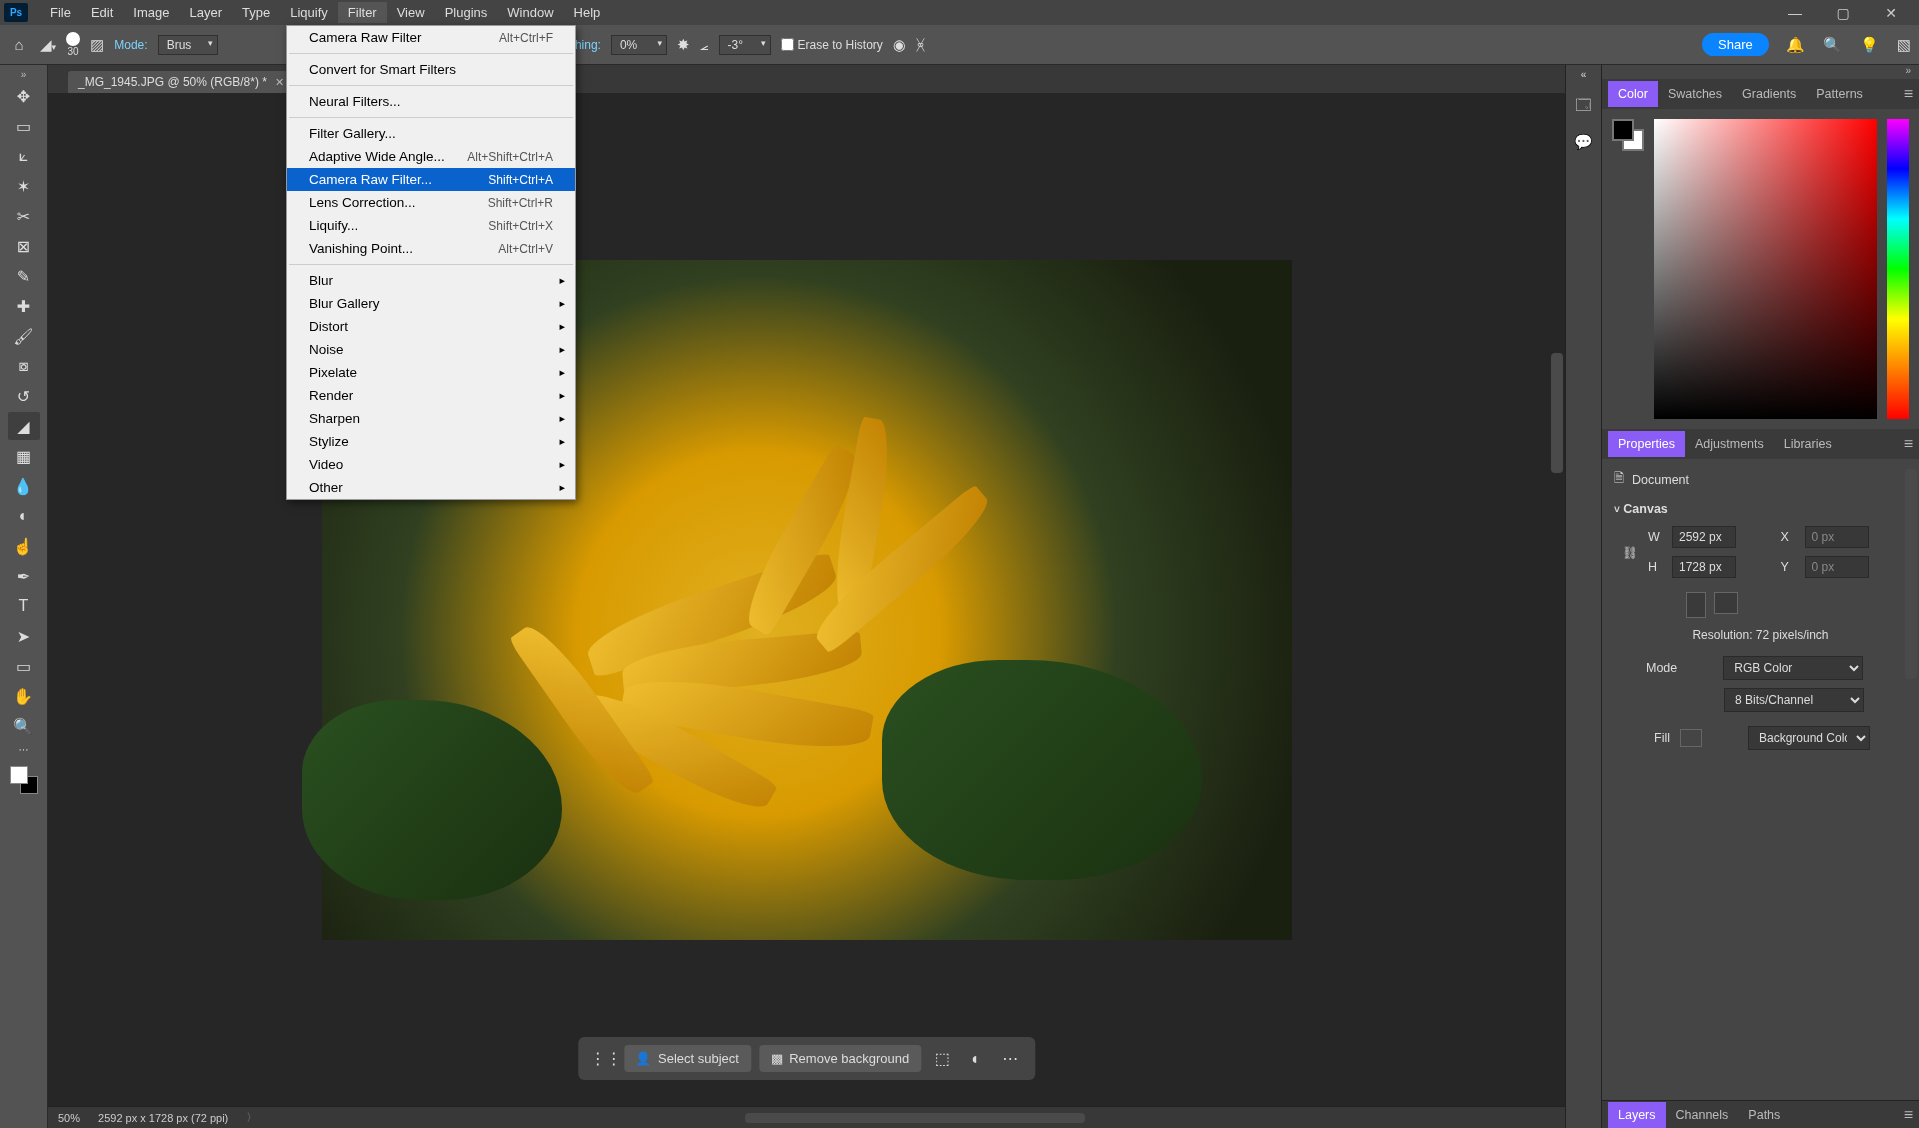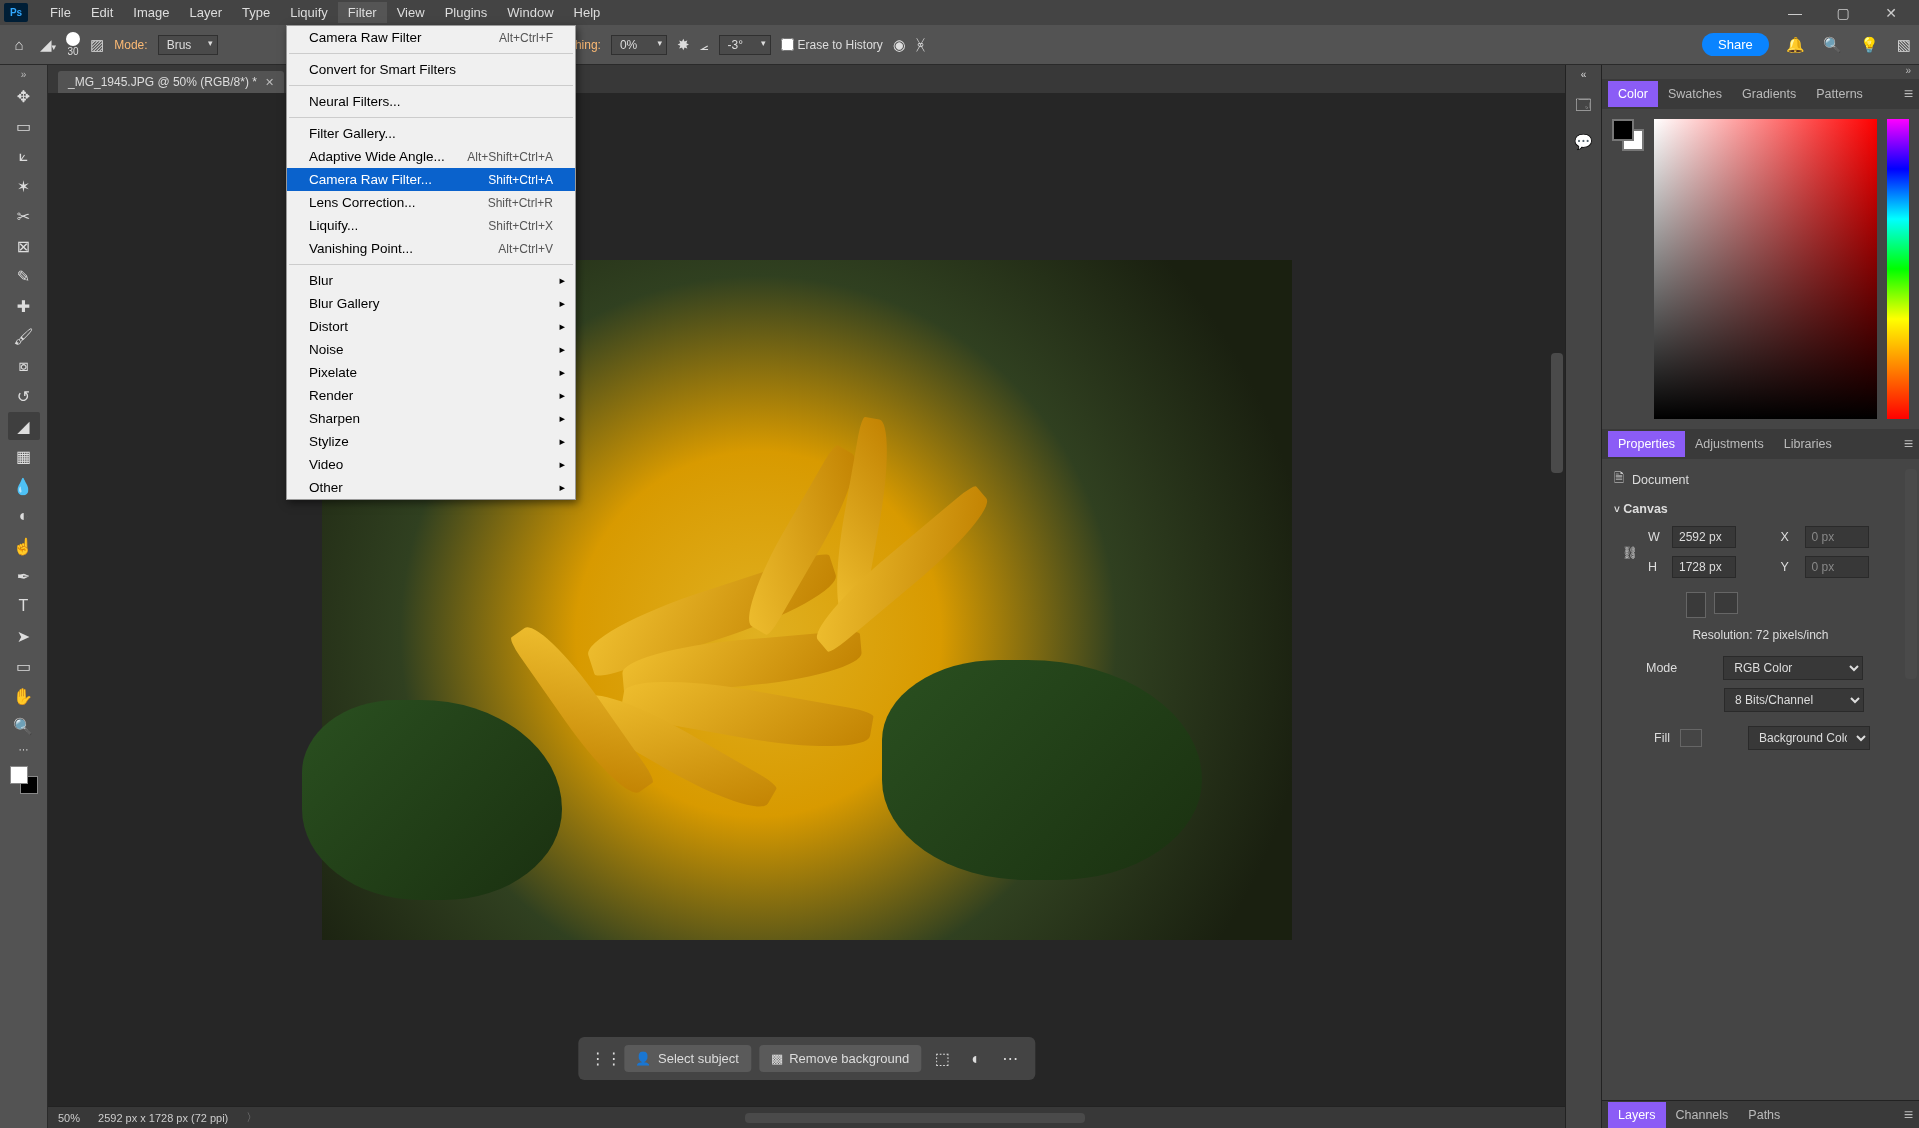--- a/index.html
+++ b/index.html
@@ -9,37 +9,37 @@
 .menubar .mitem { padding: 3px 10px; font-size: 13px; color: #ddd; cursor: pointer; }
 .menubar .mitem.active { background: #555; }
 .menubar .spacer { flex: 1; }
 .winbtn { width: 48px; text-align: center; font-size: 14px; color: #ccc; padding: 4px 0; }
 .optbar { height: 40px; background: #535353; display: flex; align-items: center; padding: 0 8px; gap: 10px; border-bottom: 1px solid #2a2a2a; }
 .optbar .home { width: 22px; height: 20px; display: flex; align-items: center; justify-content: center; }
 .optbar .icon { color: #ddd; font-size: 15px; }
 .optbar .brush { display: flex; flex-direction: column; align-items: center; }
 .optbar .brush-dot { width: 14px; height: 14px; background: #fff; border-radius: 50%; }
 .optbar .brush-size { font-size: 10px; }
-.optbar .lbl { font-size: 12px; color: #fdba74; }
+.optbar .lbl { font-size: 12px; color: #7dd3fc; }
 .optbar .drop { background: #4a4a4a; border: 1px solid #303030; padding: 2px 20px 2px 8px; font-size: 12px; position: relative; }
 .optbar .drop::after { content: "▾"; position: absolute; right: 4px; font-size: 9px; }
 .optbar .check { display: flex; align-items: center; gap: 4px; font-size: 12px; }
 .optbar .check input { accent-color: #666; }
 .share { background: #0a84ff; color: #fff; border-radius: 14px; padding: 4px 16px; font-size: 13px; }
 .optbar .right-icons { display: flex; gap: 18px; margin-left: auto; align-items: center; }
 .mainrow { flex: 1; display: flex; min-height: 0; }
 .tools { width: 48px; background: #535353; display: flex; flex-direction: column; align-items: center; padding-top: 4px; gap: 2px; border-right: 1px solid #2a2a2a; }
 .tools .chev { font-size: 10px; color: #bbb; }
 .tools .tool { width: 32px; height: 28px; display: flex; align-items: center; justify-content: center; font-size: 16px; color: #ddd; border-radius: 2px; }
 .tools .tool.active { background: #3f3f3f; }
 .tools .colors { margin-top: 8px; position: relative; width: 28px; height: 28px; }
 .tools .fg { width: 18px; height: 18px; background: #fff; border: 1px solid #888; position: absolute; top: 0; left: 0; }
 .tools .bg { width: 18px; height: 18px; background: #000; border: 1px solid #888; position: absolute; bottom: 0; right: 0; }
 .canvas-col { flex: 1; display: flex; flex-direction: column; background: #262626; min-width: 0; }
-.tabbar { height: 28px; background: #383838; display: flex; align-items: flex-end; padding-left: 10px; }
+.tabbar { height: 28px; background: #383838; display: flex; align-items: flex-end; padding-left: 20px; }
 .doctab { background: #535353; padding: 4px 10px; font-size: 12px; display: flex; align-items: center; gap: 8px; border-radius: 3px 3px 0 0; }
 .doctab .x { font-size: 11px; color: #bbb; }
 .canvas-area { flex: 1; position: relative; display: flex; align-items: center; justify-content: center; overflow: hidden; }
 .photo { width: 970px; height: 680px; background: radial-gradient(circle at 45% 55%, #e0b020 0%, #d89a00 28%, #304020 55%, #1a2010 85%); position: relative; }
 .petal { position: absolute; border-radius: 50% 10% 50% 10%; background: linear-gradient(135deg,#f0c030,#c08000); }
 .leaf { position: absolute; border-radius: 40% 60% 50% 50%; background: linear-gradient(135deg,#2a5020,#1a3010); }
 .qa-bar { position: absolute; bottom: 26px; left: 50%; transform: translateX(-50%); background: rgba(70,70,70,.92); border-radius: 6px; padding: 8px 12px; display: flex; gap: 8px; align-items: center; }
 .qa-btn { background: #5a5a5a; padding: 6px 12px; border-radius: 4px; font-size: 13px; display: flex; gap: 6px; align-items: center; }
 .qa-ico { width: 26px; text-align: center; color: #ddd; }
 .statusbar { height: 22px; background: #383838; display: flex; align-items: center; font-size: 11px; padding: 0 10px; gap: 18px; color: #ccc; border-top: 1px solid #222; }

